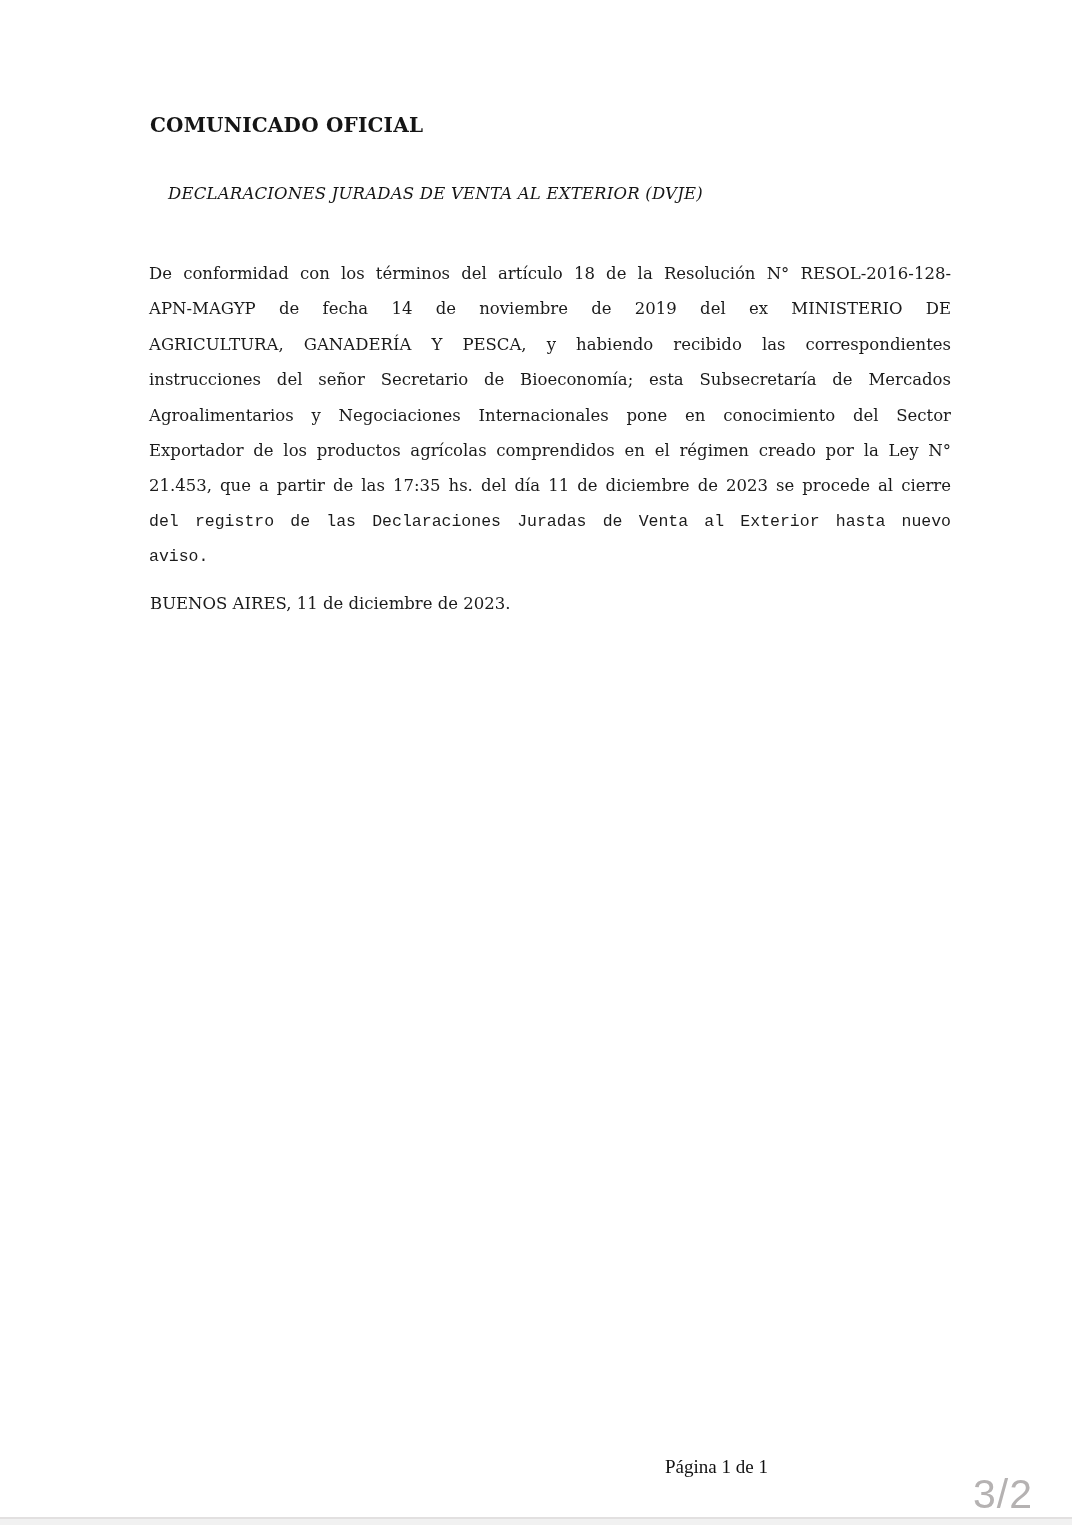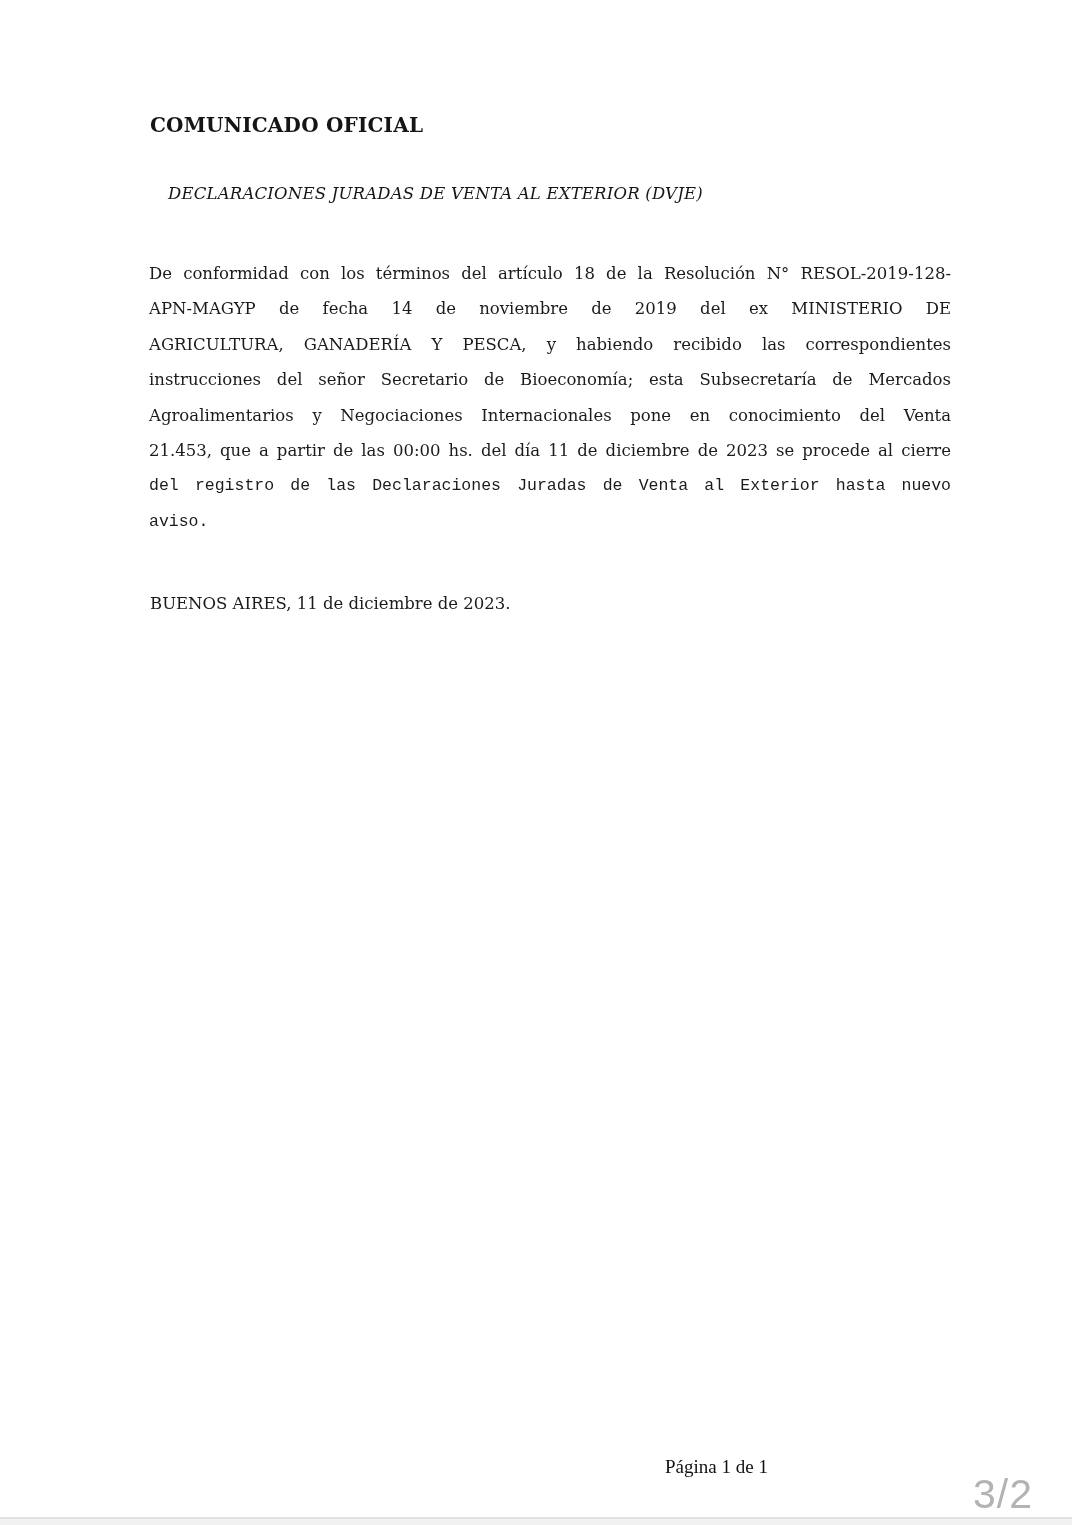--- a/index.html
+++ b/index.html
@@ -114,26 +114,27 @@
 
 <div class="viewport">
   <div class="page">
 
     <h1 class="doc-title">COMUNICADO OFICIAL</h1>
 
     <h2 class="doc-subtitle">DECLARACIONES JURADAS DE VENTA AL EXTERIOR (DVJE)</h2>
 
     <div class="para">
 
-    <div class="pline">De conformidad con los términos del artículo 18 de la Resolución N° RESOL-2019-128-</div>
+    <div class="pline">De conformidad con los términos del artículo 18 de la Resolución N° RESOL-2016-128-</div>
         <div class="pline">APN-MAGYP de fecha 14 de noviembre de 2019 del ex MINISTERIO DE</div>
         <div class="pline">AGRICULTURA, GANADERÍA Y PESCA, y habiendo recibido las correspondientes</div>
         <div class="pline">instrucciones del señor Secretario de Bioeconomía; esta Subsecretaría de Mercados</div>
-        <div class="pline">Agroalimentarios y Negociaciones Internacionales pone en conocimiento del Venta</div>
-        <div class="pline">21.453, que a partir de las 00:00 hs. del día 11 de diciembre de 2023 se procede al cierre</div>
+        <div class="pline">Agroalimentarios y Negociaciones Internacionales pone en conocimiento del Sector</div>
+        <div class="pline">Exportador de los productos agrícolas comprendidos en el régimen creado por la Ley N°</div>
+        <div class="pline">21.453, que a partir de las 17:35 hs. del día 11 de diciembre de 2023 se procede al cierre</div>
         <div class="pline">del registro de las Declaraciones Juradas de Venta al Exterior hasta nuevo aviso.</div>
       </div>
 
     <p class="dateline">BUENOS AIRES, 11 de diciembre de 2023.</p>
 
 
     <div class="page-label">Página 1 de 1</div>
   </div>
 
   <div class="viewer-indicator">3/2</div>

